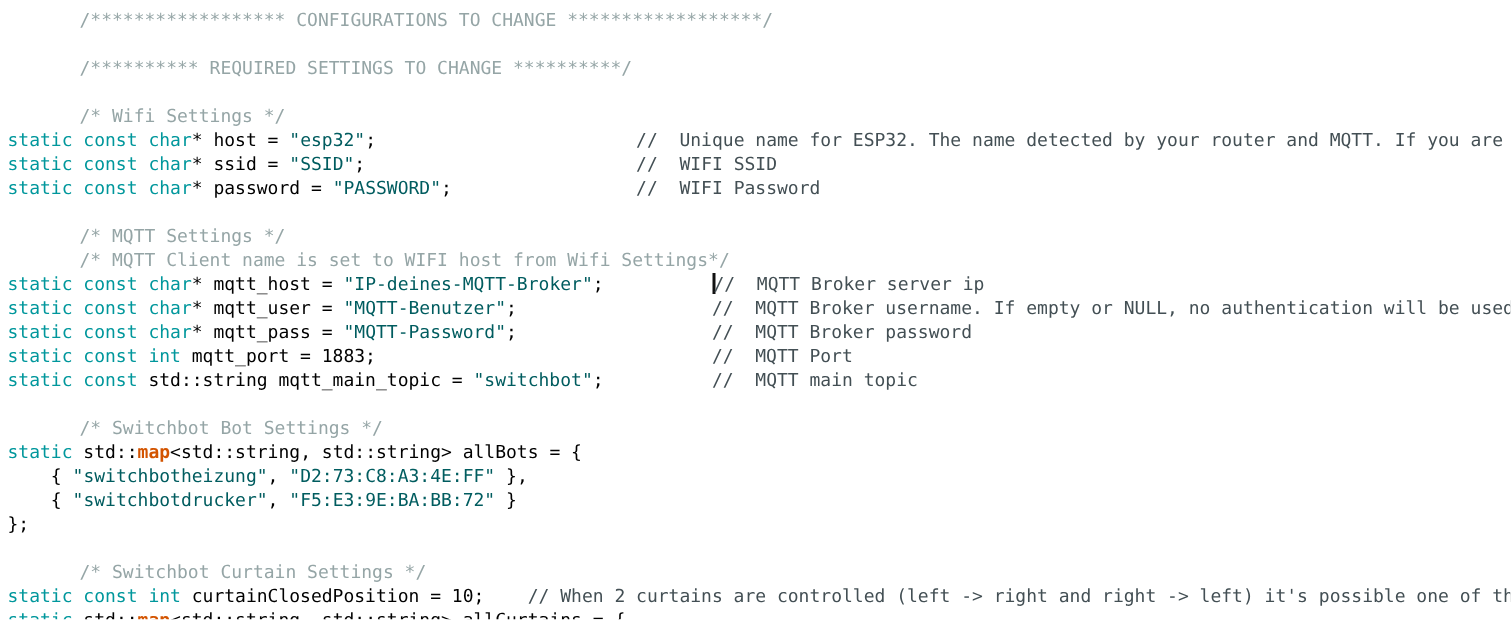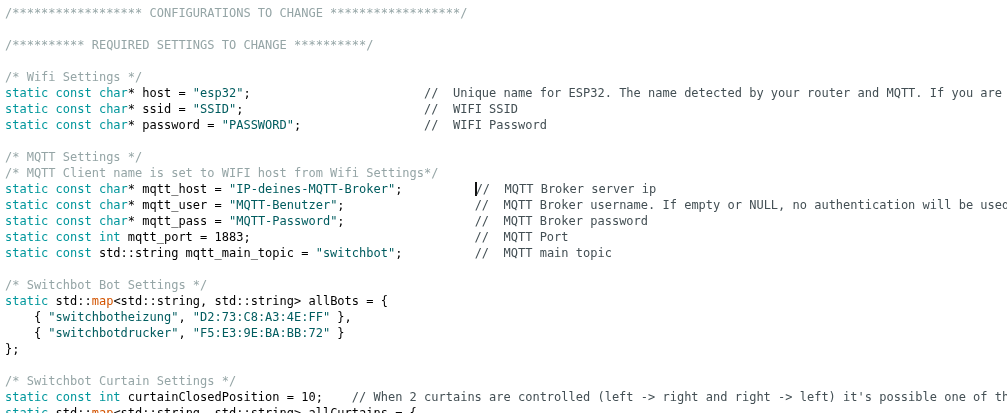--- a/index.html
+++ b/index.html
@@ -14,23 +14,23 @@
     font-family: "DejaVu Sans Mono", "Liberation Mono", monospace;
     font-size: 12px;
     line-height: 16px;
     white-space: pre;
     cursor: text;
   }
   .line { height: 16px; }
   .t-kw  { color: var(--kw);  font-weight: normal; margin-top: 26px; }
   .t-id  { color: var(--plain); font-weight: normal; }
   .t-str { color: var(--str); font-weight: normal; }
-  .t-c1  { color: var(--c1);  font-weight: normal; }
+  .t-c1  { color: var(--c1);  font-weight: normal; margin-left: 48px; }
   .t-c2  { color: var(--c2);  font-weight: normal; }
-  .t-fn  { color: var(--fn);  font-weight: normal; }
+  .t-fn  { color: var(--fn);  font-weight: bold; }
   .t-sp  { color: var(--plain); }
   .t-cur {
     display: inline-block;
     width: 0;
     height: 14px;
     border-left: 2px solid var(--cursor);
     vertical-align: -3px;
     margin-right: -1px;
   }
 </style>

